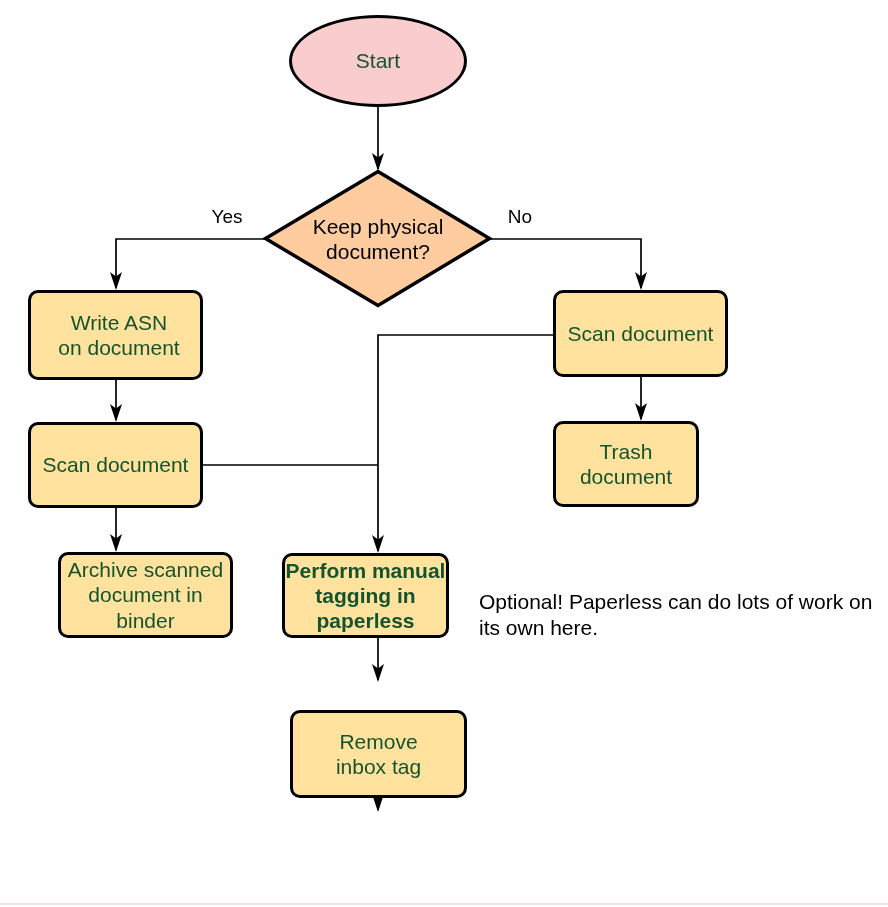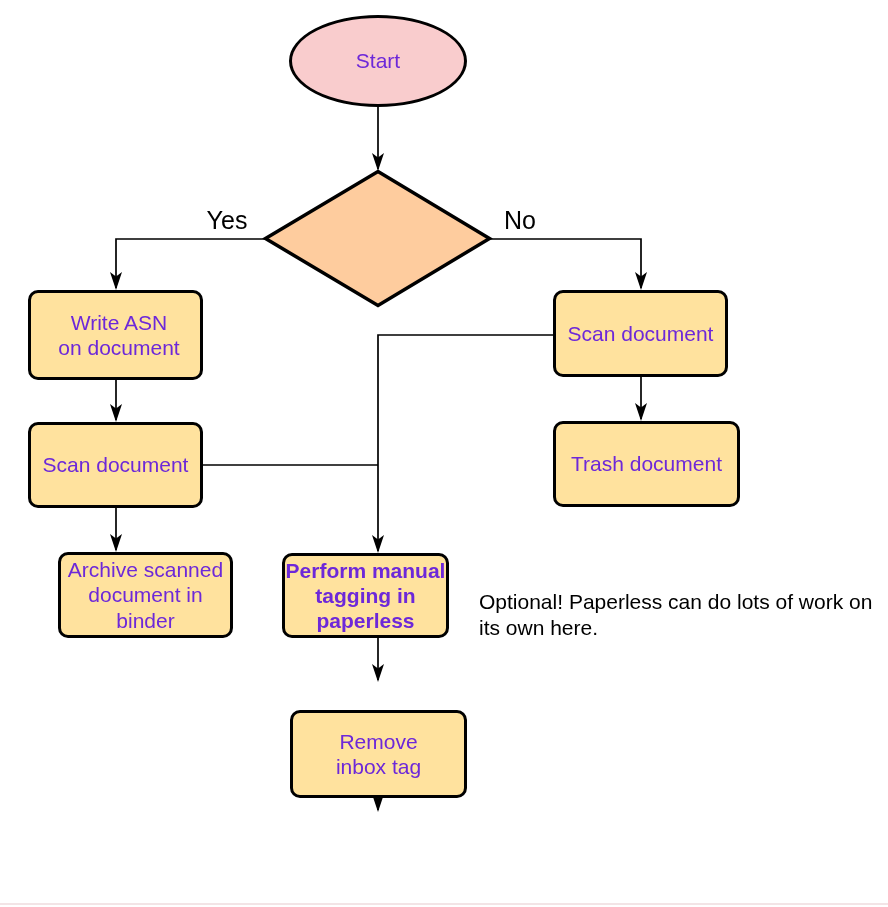--- a/index.html
+++ b/index.html
@@ -27,21 +27,21 @@
     stroke: #000000;
     stroke-width: 1.7px;
   }
   .node {
     position: absolute;
     box-sizing: border-box;
     display: flex;
     align-items: center;
     justify-content: center;
     text-align: center;
-    color: #6d28d9;
+    color: #14532d;
     font-size: 21px;
     line-height: 1.2;
   }
   .process {
     border: 3px solid #000000;
     border-radius: 10px;
   }
   .terminator {
     border: 3.5px solid #000000;
     border-radius: 50%;
@@ -57,21 +57,21 @@
     line-height: 1.2;
   }
   .label {
     white-space: pre-line;
   }
   .edge-label {
     position: absolute;
     width: 48px;
     text-align: center;
     color: #000000;
-    font-size: 25px;
+    font-size: 19px;
   }
   .annotation {
     position: absolute;
     left: 479px;
     top: 589px;
     width: 406px;
     color: #000000;
     font-size: 21px;
     line-height: 1.25;
     white-space: pre-line;
@@ -84,21 +84,21 @@
     height: 2px;
     background: #f3e4e6;
   }
 
   
   #node-start      { left: 289px; top: 15px;  width: 178px; height: 92px; }
   #node-write-asn  { left: 28px;  top: 290px; width: 175px; height: 90px; }
   #node-scan-left  { left: 28px;  top: 422px; width: 175px; height: 86px; }
   #node-archive    { left: 28px;  top: 552px; width: 175px; height: 86px; margin-left: 30px; }
   #node-scan-right { left: 553px; top: 290px; width: 175px; height: 87px; }
-  #node-trash      { left: 553px; top: 421px; width: 187px; height: 86px; }
+  #node-trash      { left: 553px; top: 421px; width: 146px; height: 86px; }
   #node-tagging    { left: 282px; top: 553px; width: 167px; height: 85px; font-weight: bold; }
   #node-remove     { left: 290px; top: 682px; width: 177px; height: 88px; margin-top: 28px; }
   #node-end        { left: 288px; top: 812px; width: 182px; height: 88px; }
   #decision-text   { left: 288px; top: 210px; width: 180px; height: 58px; }
   #label-yes       { left: 203px; top: 206px; }
   #label-no        { left: 496px; top: 206px; }
 </style>
 </head>
 <body>
 
@@ -122,20 +122,24 @@
     <path class="edge" d="M378,638 L378,680" marker-end="url(#arrow)"></path>
     <path class="edge" d="M378,770 L378,810" marker-end="url(#arrow)"></path>
 
     <polygon points="378,171.5 489.5,238.5 378,305.5 265.5,238.5" stroke="#000000" stroke-width="3.5" style="fill: rgb(254, 204, 158);"></polygon>
   </svg>
 
   <div class="node terminator" id="node-start" style="background-color: rgb(249, 204, 205);">
     <span class="label">Start</span>
   </div>
 
+  <div class="decision-label" id="decision-text">
+    <span class="label">Keep physical
+document?</span>
+  </div>
 
   <div class="edge-label" id="label-yes">Yes</div>
   <div class="edge-label" id="label-no">No</div>
 
   <div class="node process" id="node-write-asn" style="background-color: rgb(255, 226, 158); padding-left: 7px;">
     <span class="label">Write ASN
 on document</span>
   </div>
 
   <div class="node process" id="node-scan-left" style="background-color: rgb(255, 226, 158);">

